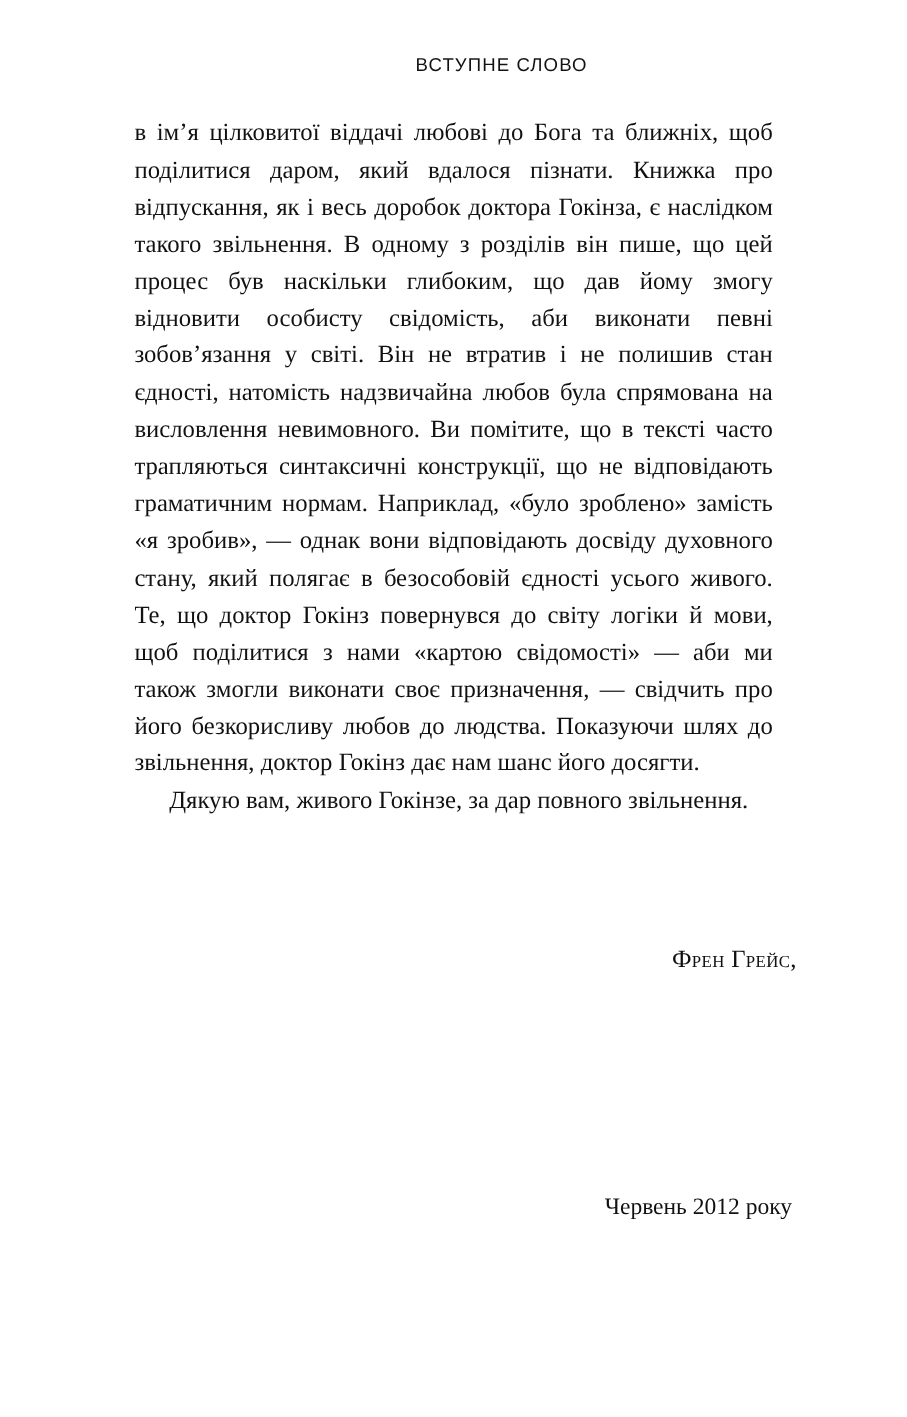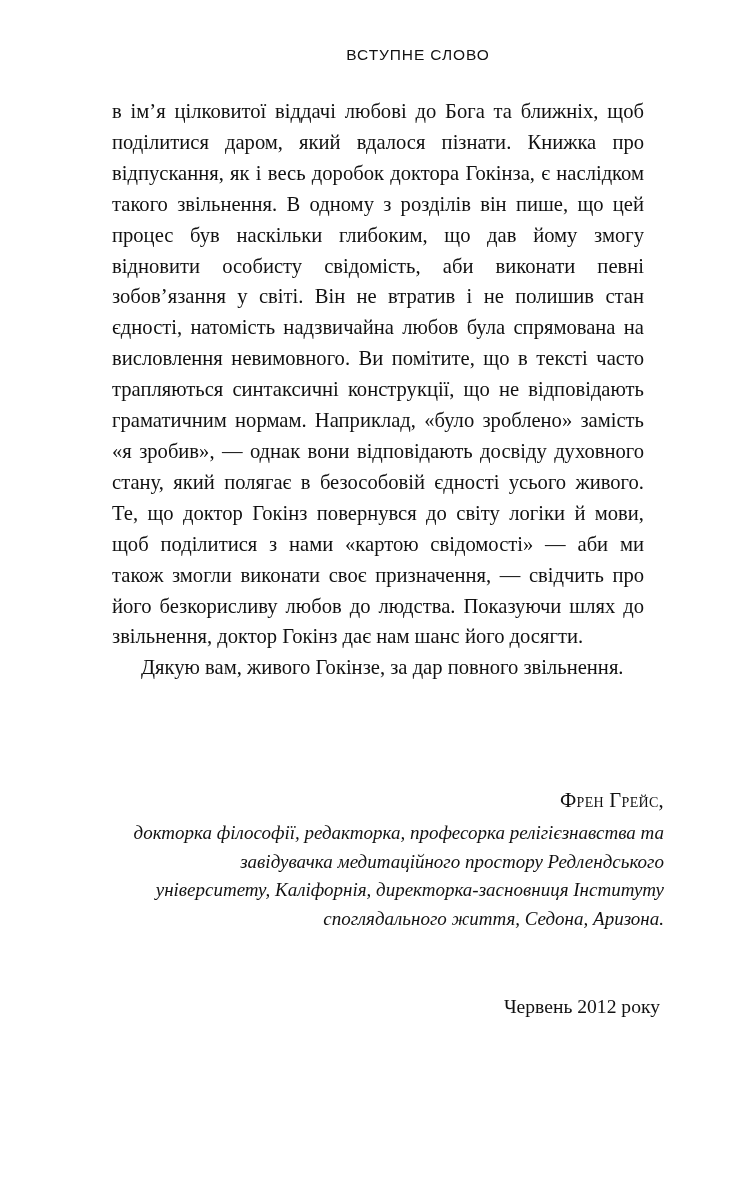--- a/index.html
+++ b/index.html
@@ -112,18 +112,17 @@
 
   <div class="running-head">ВСТУПНЕ СЛОВО</div>
 
   <div class="text-column">
     <p class="body-paragraph">в ім’я цілковитої віддачі любові до Бога та ближніх, щоб поділитися даром, який вдалося пізнати. Книжка про відпускання, як і весь доробок доктора Гокінза, є наслідком такого звільнення. В одному з розділів він пише, що цей процес був наскільки глибоким, що дав йому змогу відновити особисту свідомість, аби виконати певні зобов’язання у світі. Він не втратив і не полишив стан єдності, натомість надзвичайна любов була спрямована на висловлення невимовного. Ви помітите, що в тексті часто трапляються синтаксичні конструкції, що не відповідають граматичним нормам. Наприклад, «було зроблено» замість «я зробив», — однак вони відповідають досвіду духовного стану, який полягає в безособовій єдності усього живого. Те, що доктор Гокінз повернувся до світу логіки й мови, щоб поділитися з нами «картою свідомості» — аби ми також змогли виконати своє призначення, — свідчить про його безкорисливу любов до людства. Показуючи шлях до звільнення, доктор Гокінз дає нам шанс його досягти.</p>
     <p class="body-paragraph indented">Дякую вам, живого Гокінзе, за дар повного звільнення.</p>
   </div>
 
   <div class="signature-block">
     <p class="signature-name">Френ Грейс,</p>
-    <p class="signature-role">докторка філософії, редакторка, професорка релігієзнавства та завідувачка медитаційного простору Редлендського університету, Каліфорнія, директорка-засновниця Інституту споглядального життя, Седона, Аризона.</p>
   </div>
 
   <p class="signature-date">Червень 2012 року</p>
 
 </div>
 
 </body></html>

